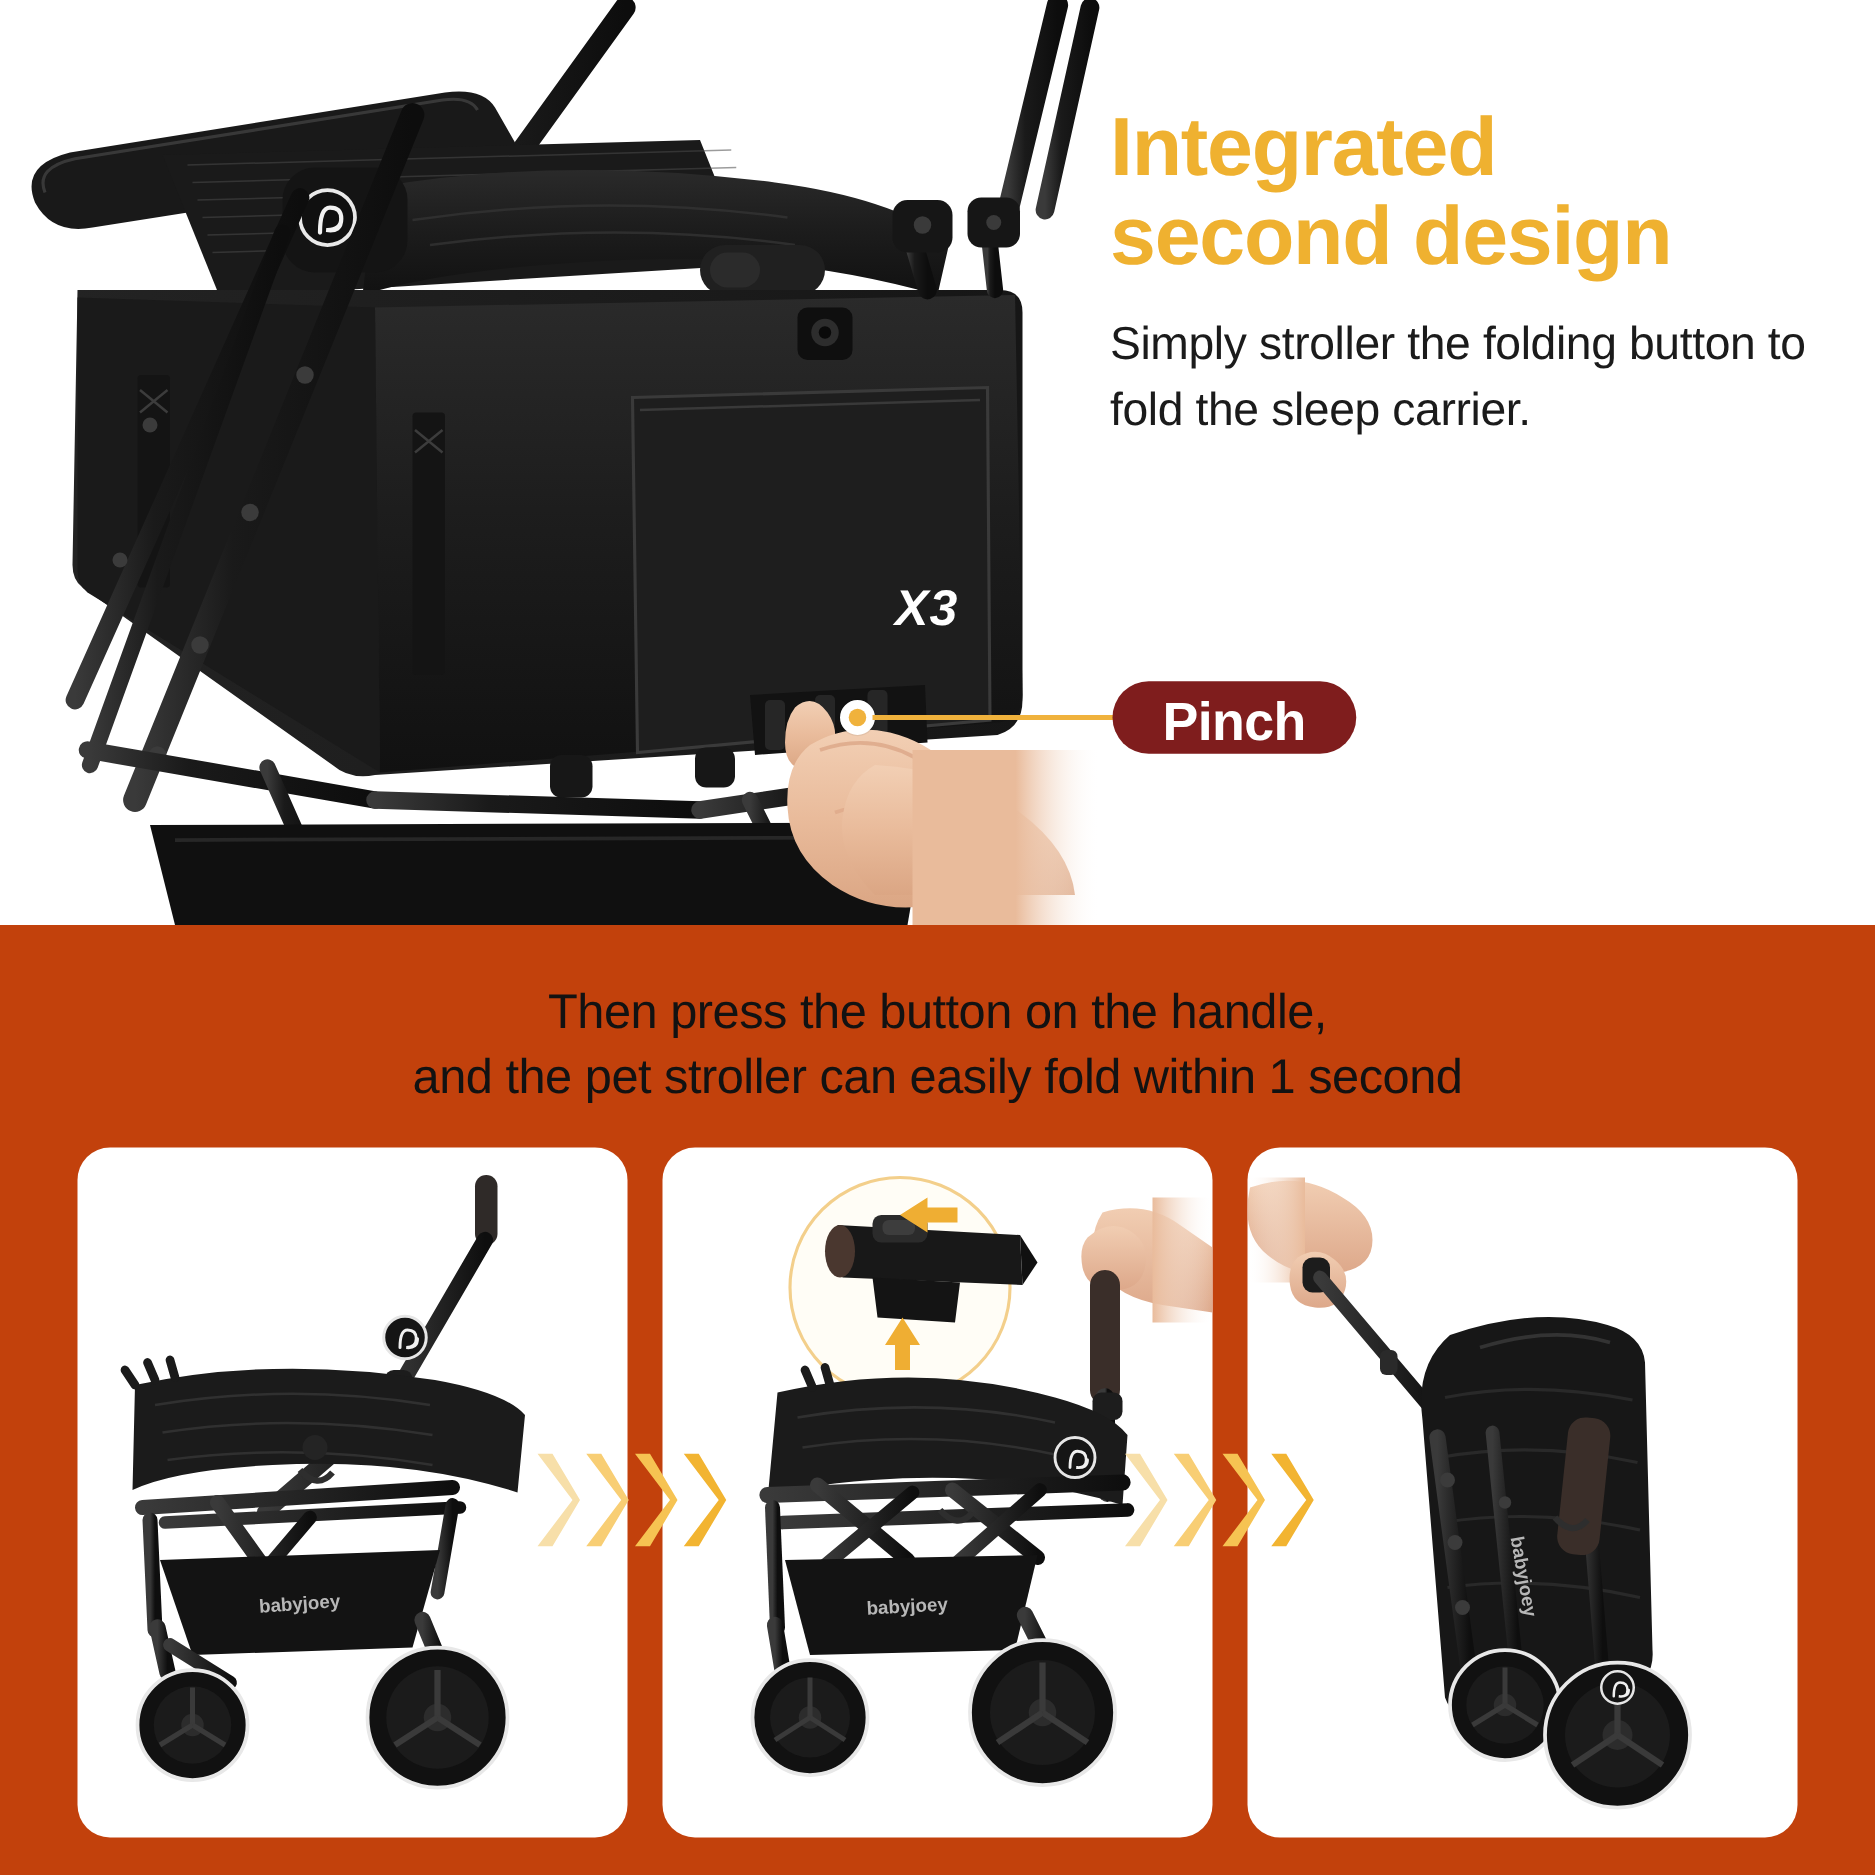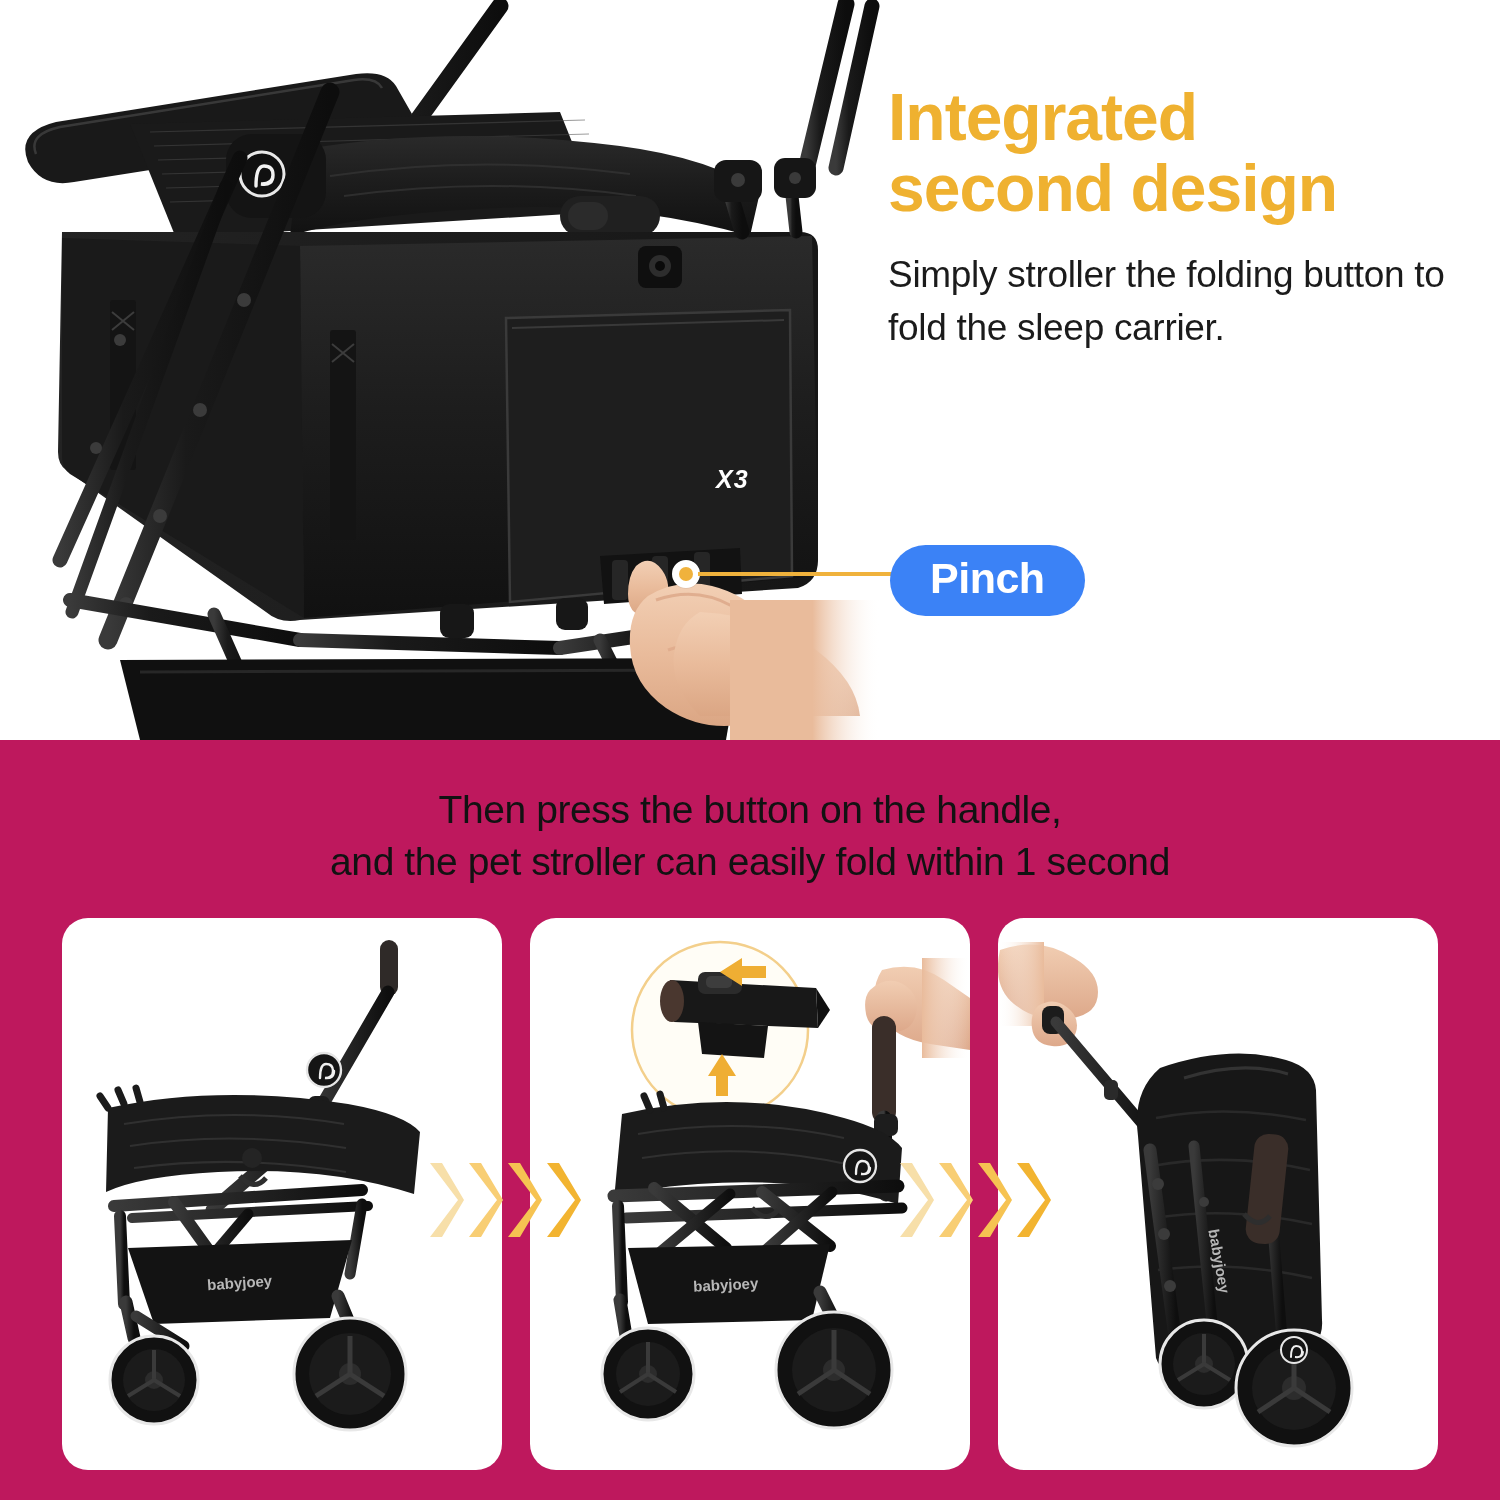--- a/index.html
+++ b/index.html
@@ -45,31 +45,31 @@
   .callout-dot::after {
     content: ""; position: absolute; left: 4px; top: 4px;
     width: 14px; height: 14px; border-radius: 50%; background: #F0B23C;
   }
   .callout-line {
     position: absolute; left: 698px; top: 572px;
     width: 198px; height: 4px; background: #F0B23C;
   }
   .pinch-badge {
     position: absolute; left: 890px; top: 545px;
-    padding: 9px 40px 13px 40px;
-    background: #3b82f6; border-radius: 40px;
+    padding: 9px 40px 0 40px;
+    background: #7f1d1d; border-radius: 40px;
     color: #ffffff; font-size: 43px; font-weight: bold;
     letter-spacing: -0.5px; line-height: 1.15;
   }
 
   
   .bottom-section {
     position: absolute; left: 0; top: 740px;
     width: 1500px; height: 760px;
-    background: #be185d;
+    background: #c2410c;
     overflow: hidden;
   }
   .steps-caption {
     margin-top: 44px;
     text-align: center;
     font-size: 39px; line-height: 1.33; color: #121212;
     font-weight: normal; letter-spacing: -0.4px;
   }
 
   .cards-row {
@@ -92,21 +92,21 @@
     width: 156px; height: 120px;
     display: flex; align-items: center; gap: 2px;
     z-index: 5;
   }
   .arrows.a1 { left: 428px; }
   .arrows.a2 { left: 898px; }
   .chev { width: 37px; height: 82px; }
 
   .x3-badge {
     position: absolute; left: 716px; top: 465px;
-    color: #ffffff; font-size: 25px; font-weight: bold;
+    color: #ffffff; font-size: 40px; font-weight: bold;
     font-style: italic; letter-spacing: 1px;
   }
 </style>
 </head>
 <body>
 
 <div class="page">
 
   <section class="top-section">
 

